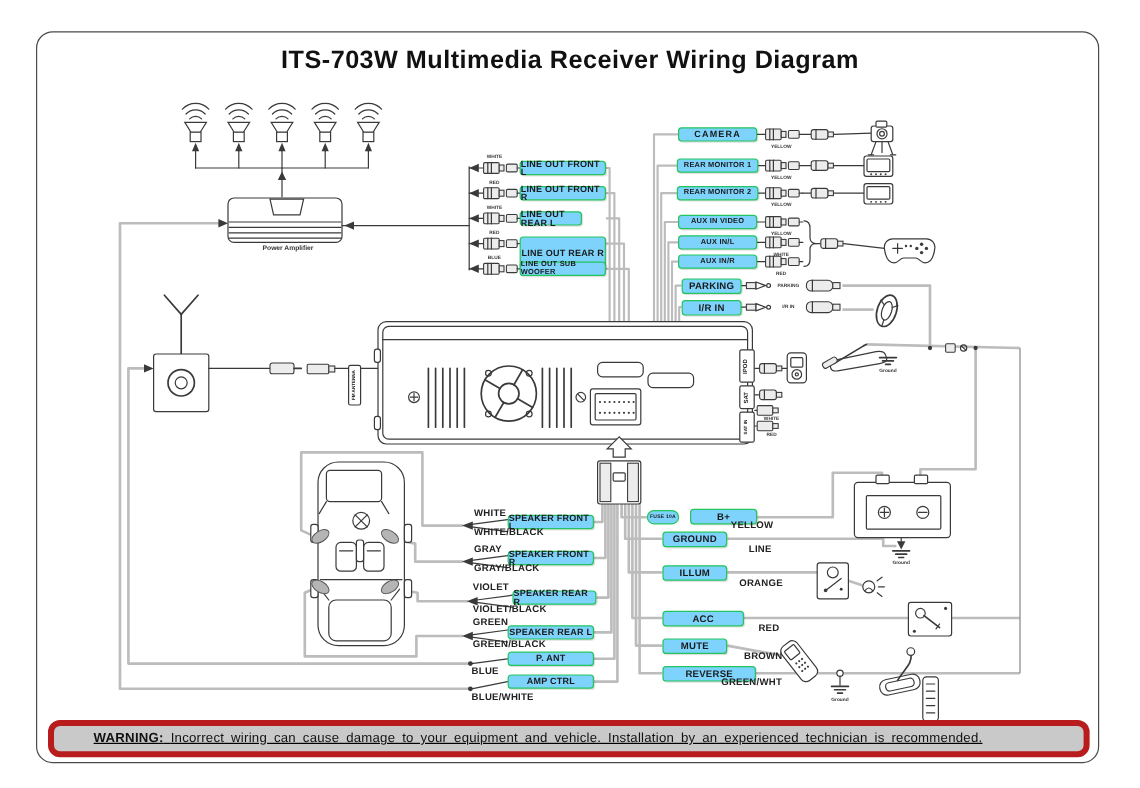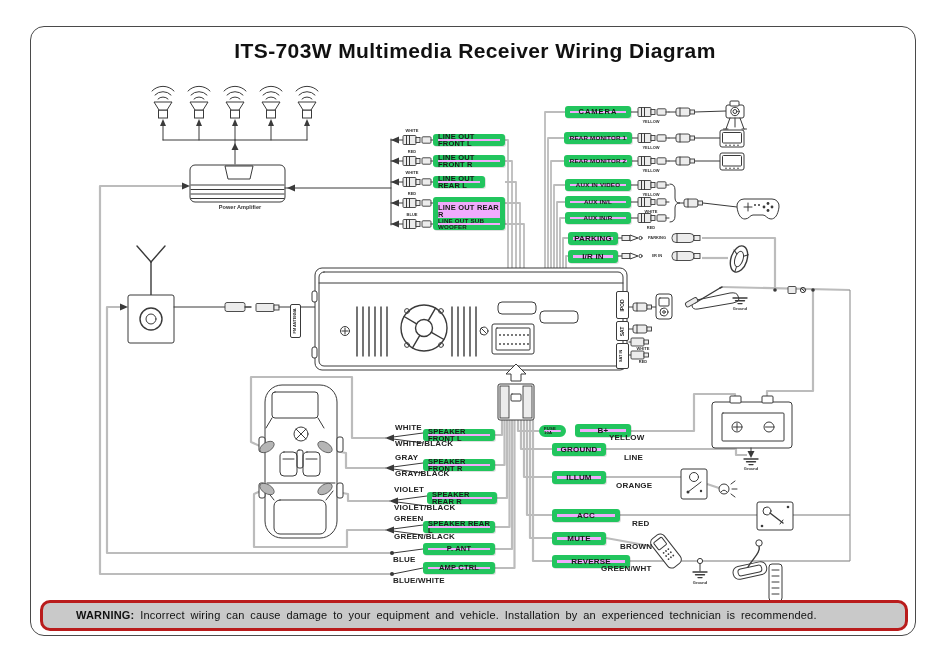--- a/index.html
+++ b/index.html
@@ -7,21 +7,21 @@
         font-family:"Liberation Sans",sans-serif;}
   #art{position:absolute;left:0;top:0;}
   .ln{stroke:#3a3a3a;stroke-width:1;fill:none;stroke-linecap:round;stroke-linejoin:round;}
   .ln2{stroke:#3a3a3a;stroke-width:1.4;fill:none;stroke-linecap:round;stroke-linejoin:round;}
   .cable{stroke:#bcbcbc;stroke-width:2.2;fill:none;stroke-linejoin:round;}
   .cablet{stroke:#8f8f8f;stroke-width:1.1;fill:none;}
   .fillw{fill:#fff;stroke:#3a3a3a;stroke-width:1;}
   .fillg{fill:#ececec;stroke:#3a3a3a;stroke-width:0.9;}
   .dark{fill:#3a3a3a;stroke:none;}
   .spk{fill:#b5b5b5;stroke:#555;stroke-width:0.8;}
-  .box{position:absolute;background:#f0abfc;border:5px solid #22c55e;border-radius:3px;
+  .box{position:absolute;background:#7dd3fc;border:1px solid #22c55e;border-radius:3px;
        display:flex;align-items:center;justify-content:center;box-sizing:border-box;
        font:bold 7.5px/1 "Liberation Sans",sans-serif;color:#1a1a1a;letter-spacing:.2px;
        box-shadow:1px 1px 0 rgba(0,0,0,.12);}
   .box.sm{font-size:6.2px;}
   .box.md{font-size:8px;}
   .pill{border-radius:6px;font:bold 4.2px/1 "Liberation Sans",sans-serif;box-shadow:none;}
   .wl{position:absolute;font:bold 8px/1 "Liberation Sans",sans-serif;color:#222;letter-spacing:.2px;}
   .tl{position:absolute;font:bold 4.6px/1 "Liberation Sans",sans-serif;color:#333;text-align:center;}
   .tl.xs{font-size:4px;}
   .vbox{position:absolute;background:#fff;border:1px solid #3a3a3a;border-radius:2px;
@@ -29,22 +29,22 @@
   .vbox span{transform:rotate(-90deg);white-space:nowrap;
         font:bold 5px/1 "Liberation Sans",sans-serif;color:#1a1a1a;}
   .vbox.xs span{font-size:3.8px;}
   #page-title{position:absolute;left:0;top:38px;width:950px;text-align:center;
         font:bold 21px/1.2 "Liberation Sans",sans-serif;color:#111;letter-spacing:.4px;}
   #page-border{position:absolute;left:30px;top:26px;width:886px;height:610px;
         border:1.4px solid #4a4a4a;border-radius:14px;box-sizing:border-box;}
   #amp-label{position:absolute;left:200px;top:205px;width:80px;text-align:center;
         font:bold 5.6px/1 "Liberation Sans",sans-serif;color:#333;}
   #warning-bar{position:absolute;left:40px;top:600px;width:868px;height:31px;
-        background:#c9c9c9;border:3px solid #b91c1c;border-radius:10px;box-sizing:border-box;
-        display:flex;align-items:center;}
+        background:#c9c9c9;border:5px solid #b91c1c;border-radius:10px;box-sizing:border-box;
+        display:flex;align-items:center;text-decoration:underline;}
   #warning-text{font:11px/1 "Liberation Sans",sans-serif;color:#111;margin-left:33px;
         letter-spacing:.2px;word-spacing:2.5px;white-space:nowrap;}
   #warning-text b{font-weight:bold;}
 </style>
 </head>
 <body>
 
 <div id="page">
   <div id="page-border"></div>
   <div id="page-title">ITS-703W Multimedia Receiver Wiring Diagram</div>

